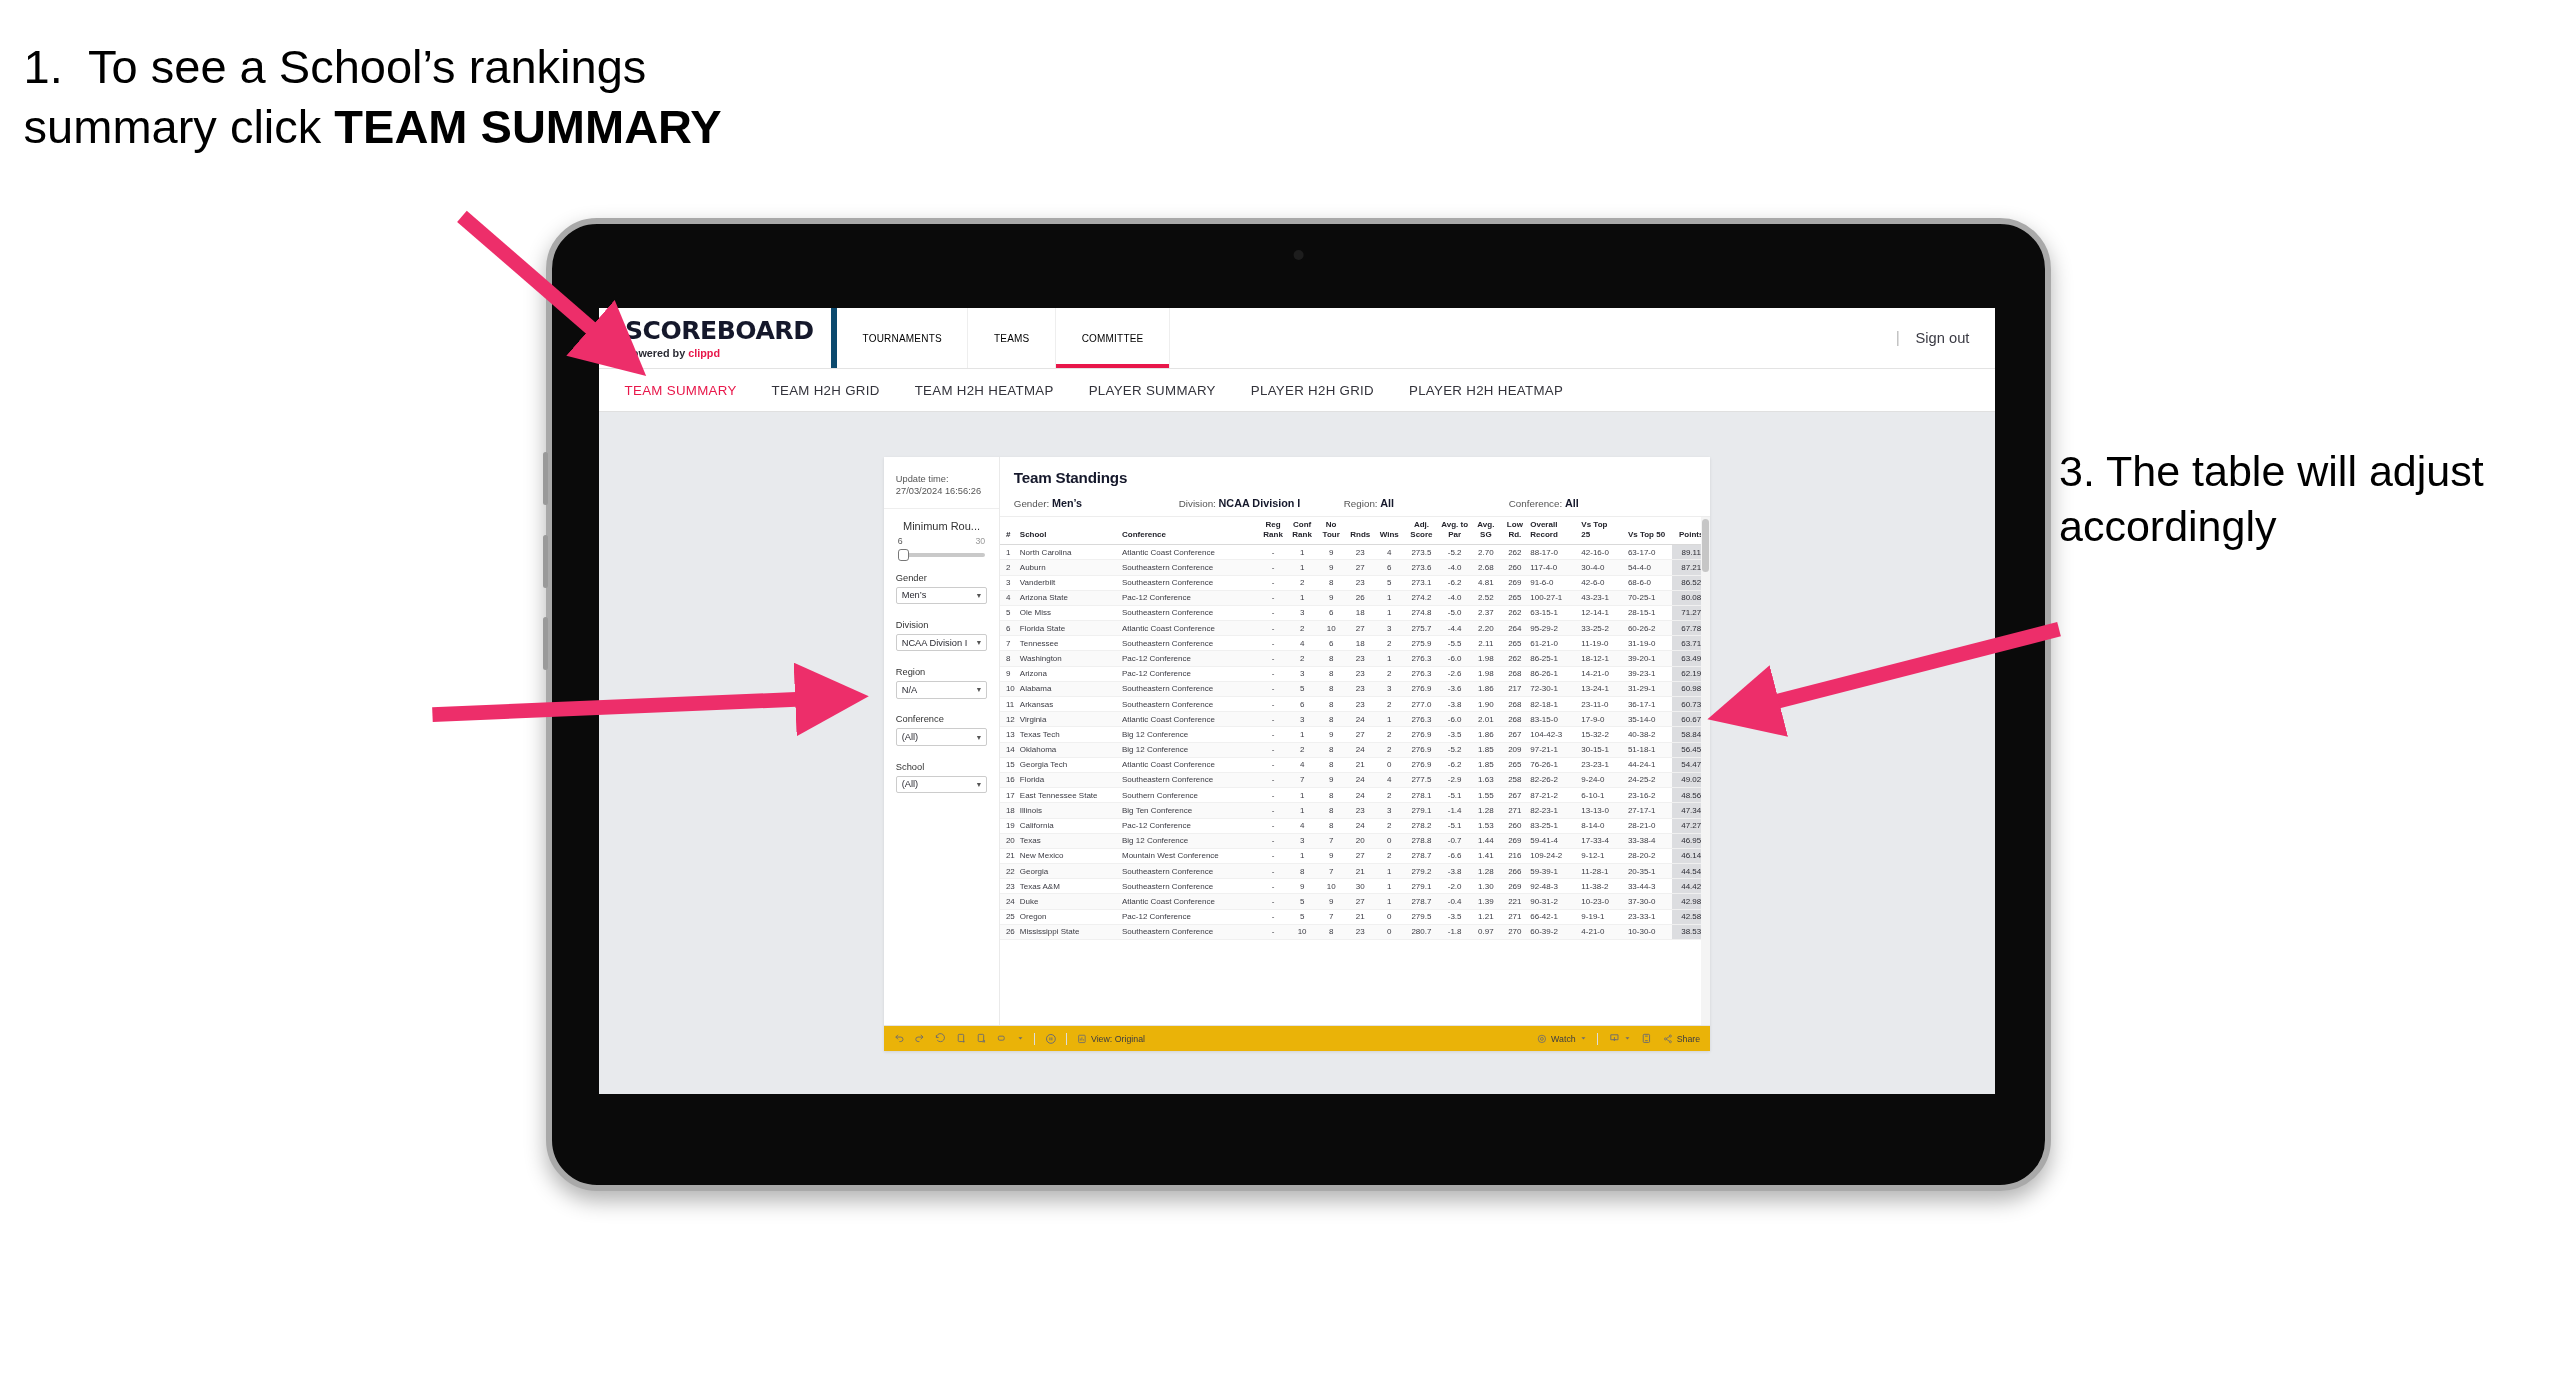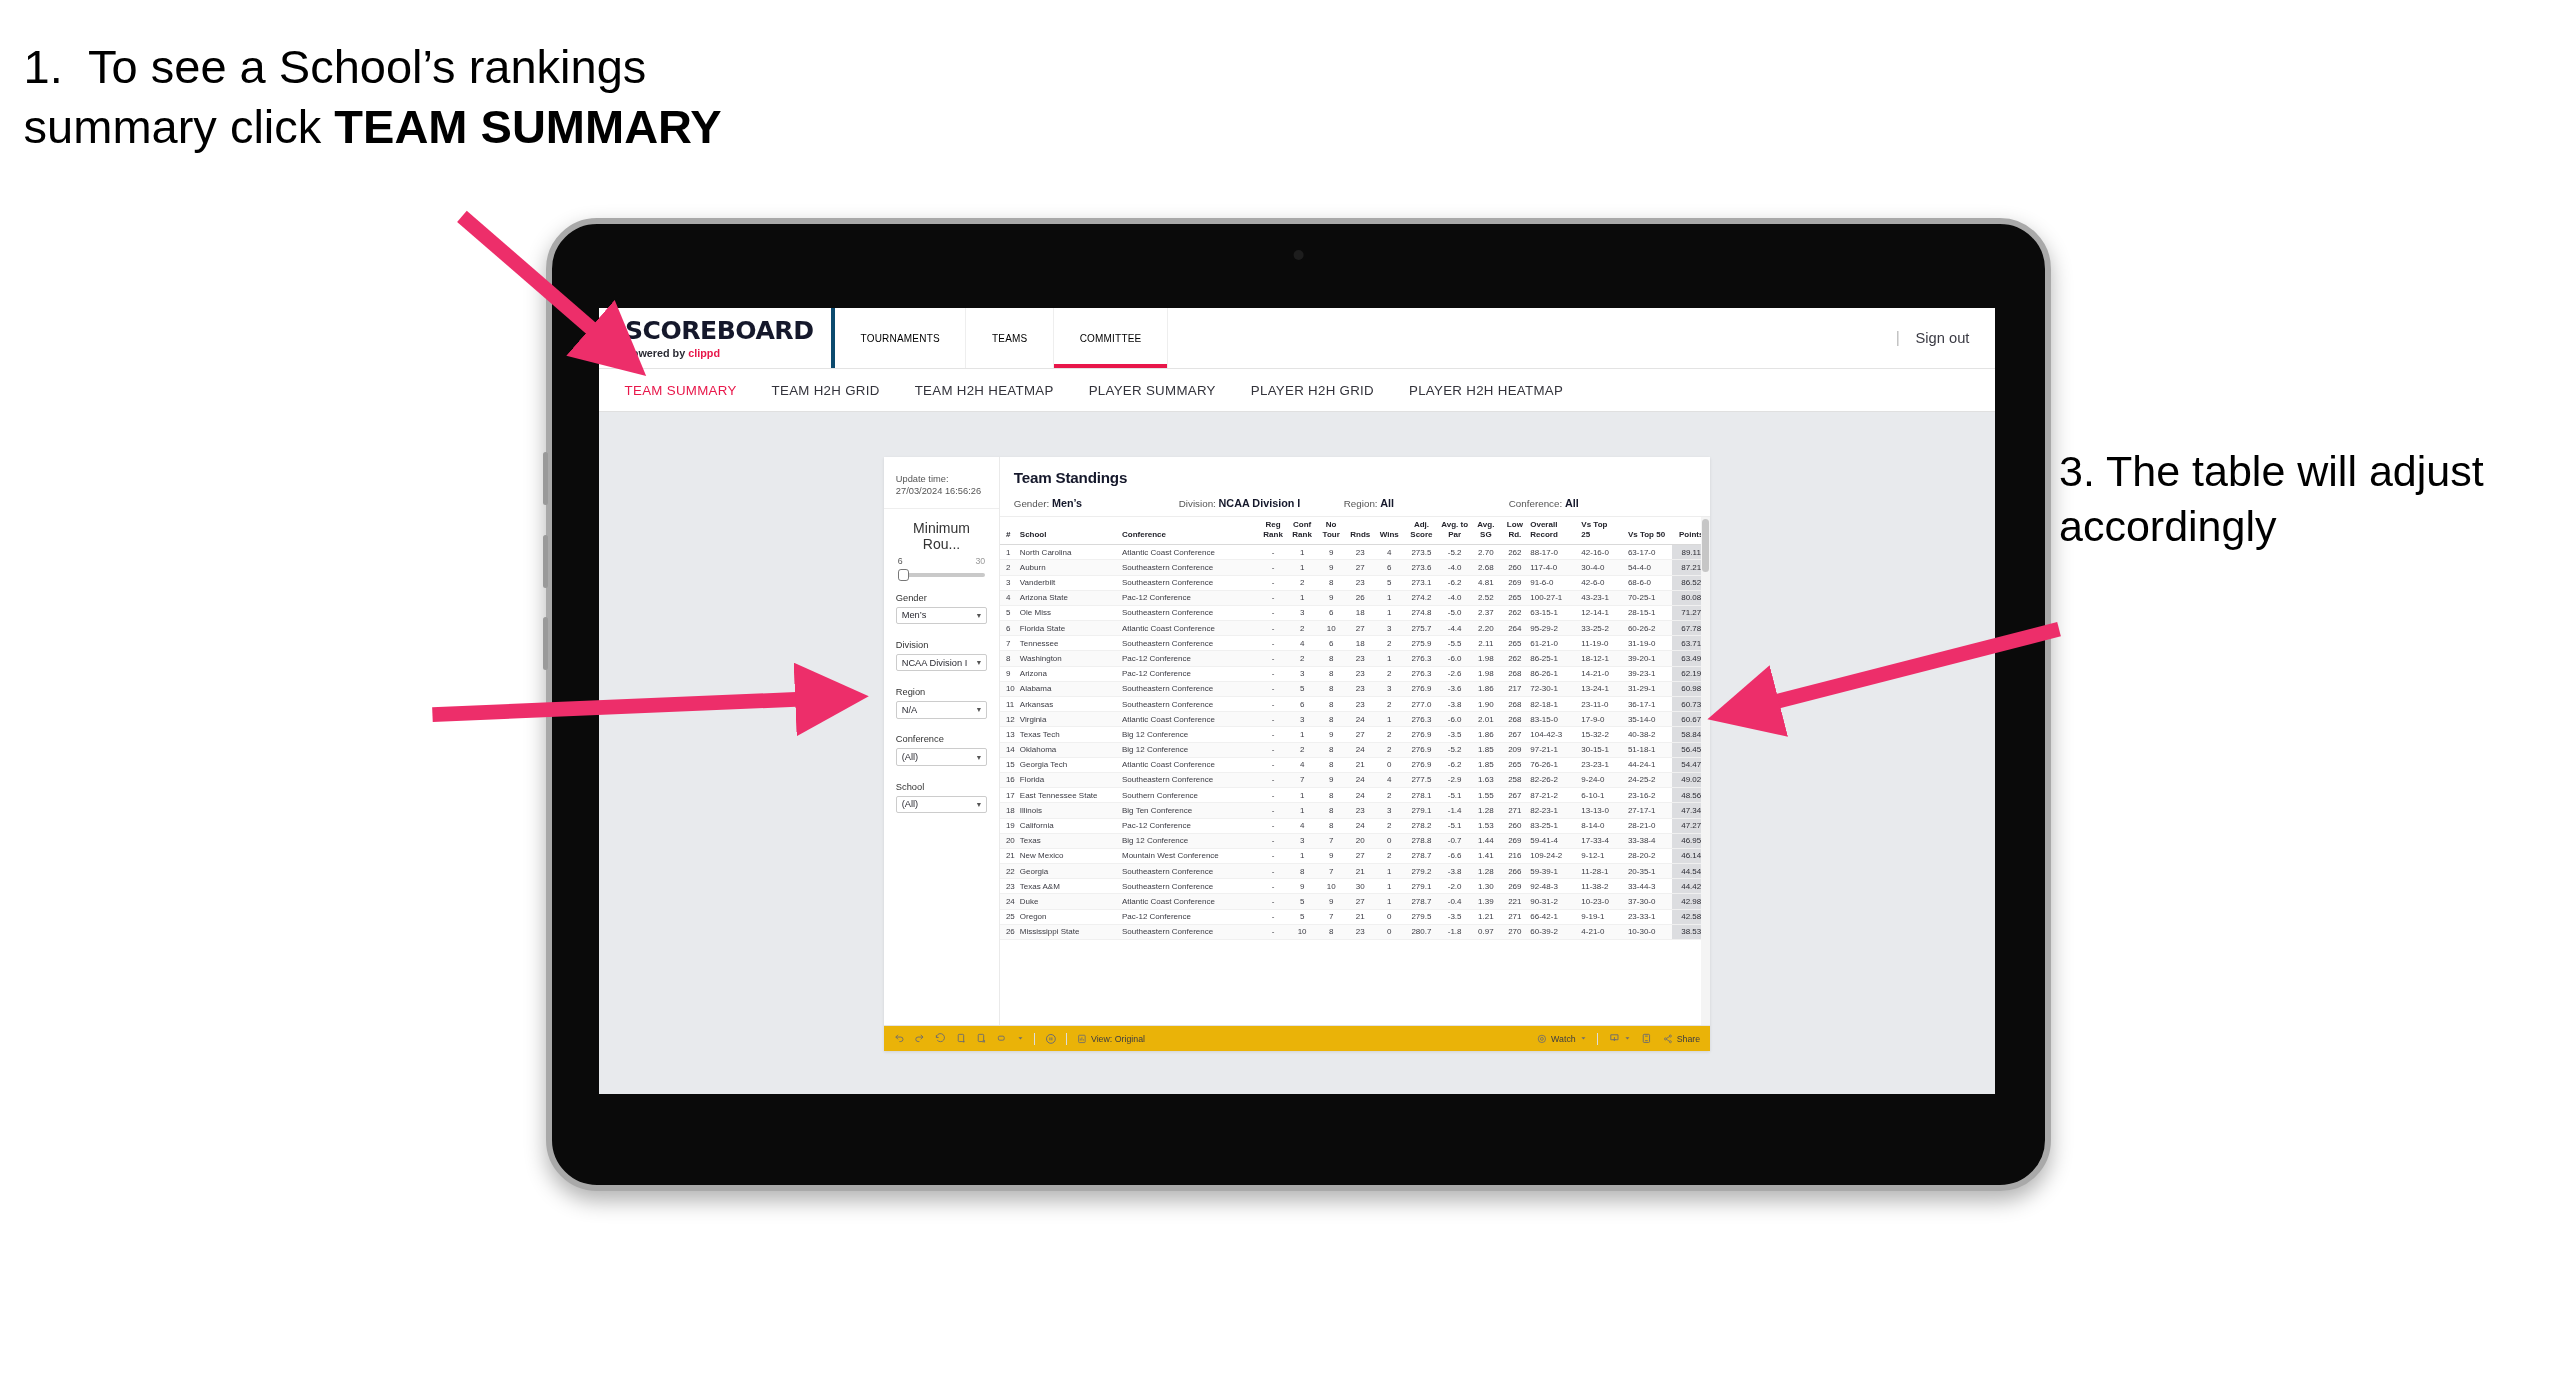--- a/index.html
+++ b/index.html
@@ -50,21 +50,21 @@
   .btn-side { position:absolute; width: 4.9px; height: 53px; background: #9a9a9a; border-radius: 2.9px; }
   .btn-side.s1 { left: -8.8px; top: 228px; }
   .btn-side.s2 { left: -8.8px; top: 311px; }
   .btn-side.s3 { left: -8.8px; top: 393px; }
 
   
   .app-header {
     height: 61px; background:#fff; display:flex; align-items:stretch;
     border-bottom: 1px solid #e3e3e3; position: relative;
   }
-  .brand { padding: 7.9px 21.6px 5.9px 25.6px; display:flex; flex-direction:column; justify-content:center; border-right: 4px solid #0c4a6e; }
+  .brand { padding: 7.9px 21.6px 5.9px 25.6px; display:flex; flex-direction:column; justify-content:center; border-right: 6px solid #0c4a6e; }
   .brand-title {
     font-family: "DejaVu Sans", sans-serif;
     font-weight: 700; font-size: 24.6px; letter-spacing: -0.5px; color:#15182b;
     line-height: 1; transform: scaleX(1.02); transform-origin: left center;
   }
   .brand-sub { font-size: 10.8px; color:#2a2a33; margin-top: 2.9px; font-weight:600; }
   .brand-sub .clippd { color:#e8174a; font-weight: 700; }
   .top-nav { display:flex; align-items:stretch; }
   .top-nav-item {
     display:flex; align-items:center; padding: 0 25.6px;
@@ -96,21 +96,21 @@
   }
   .viz-body { display:flex; flex: 1; min-height: 0; }
 
   
   .filters { width: 116px; border-right:1px solid #eaeaea; padding: 9.8px 0 0 0; background:#fff; }
   .upd { padding: 5.9px 9.8px 9.8px 11.8px; border-bottom:1px solid #eee; }
   .upd-label { font-size: 9.3px; color:#555; line-height:1.35; }
   .fgroup { padding: 9.8px 11.8px 5.9px 11.8px; }
   .fgroup.slider { padding-top: 11.8px; }
   .f-title { font-size: 9.3px; color:#333; margin-bottom: 3.9px; }
-  .f-title.center { text-align:center; font-size:14px; }
+  .f-title.center { text-align:center; font-size:11px; }
   .slider-ends { display:flex; justify-content:space-between; font-size:8.8px; color:#555; padding: 0 2px 2.9px 2px;}
   .slider-ends .max { color:#9a9a9a; }
   .slider-track { height: 3.9px; background:#c9c9c9; border-radius:2px; position: relative; margin: 3.9px 2px 0 2px; }
   .slider-knob { position:absolute; left:0; top:-3.9px; width:10.8px; height:11.8px; background:#fff; border:1.4px solid #777; border-radius:2.9px; }
   .select {
     height: 17.7px; border:1px solid #ccc; background:#fff; border-radius:2px;
     display:flex; align-items:center; padding: 0 3.9px 0 4.9px;
     font-size: 9.3px; color:#2b2b33; cursor:pointer; overflow:hidden; white-space:nowrap;
   }
   .select .caret { margin-left:auto; font-size: 6.9px; color:#555; padding-left:2.9px; }

